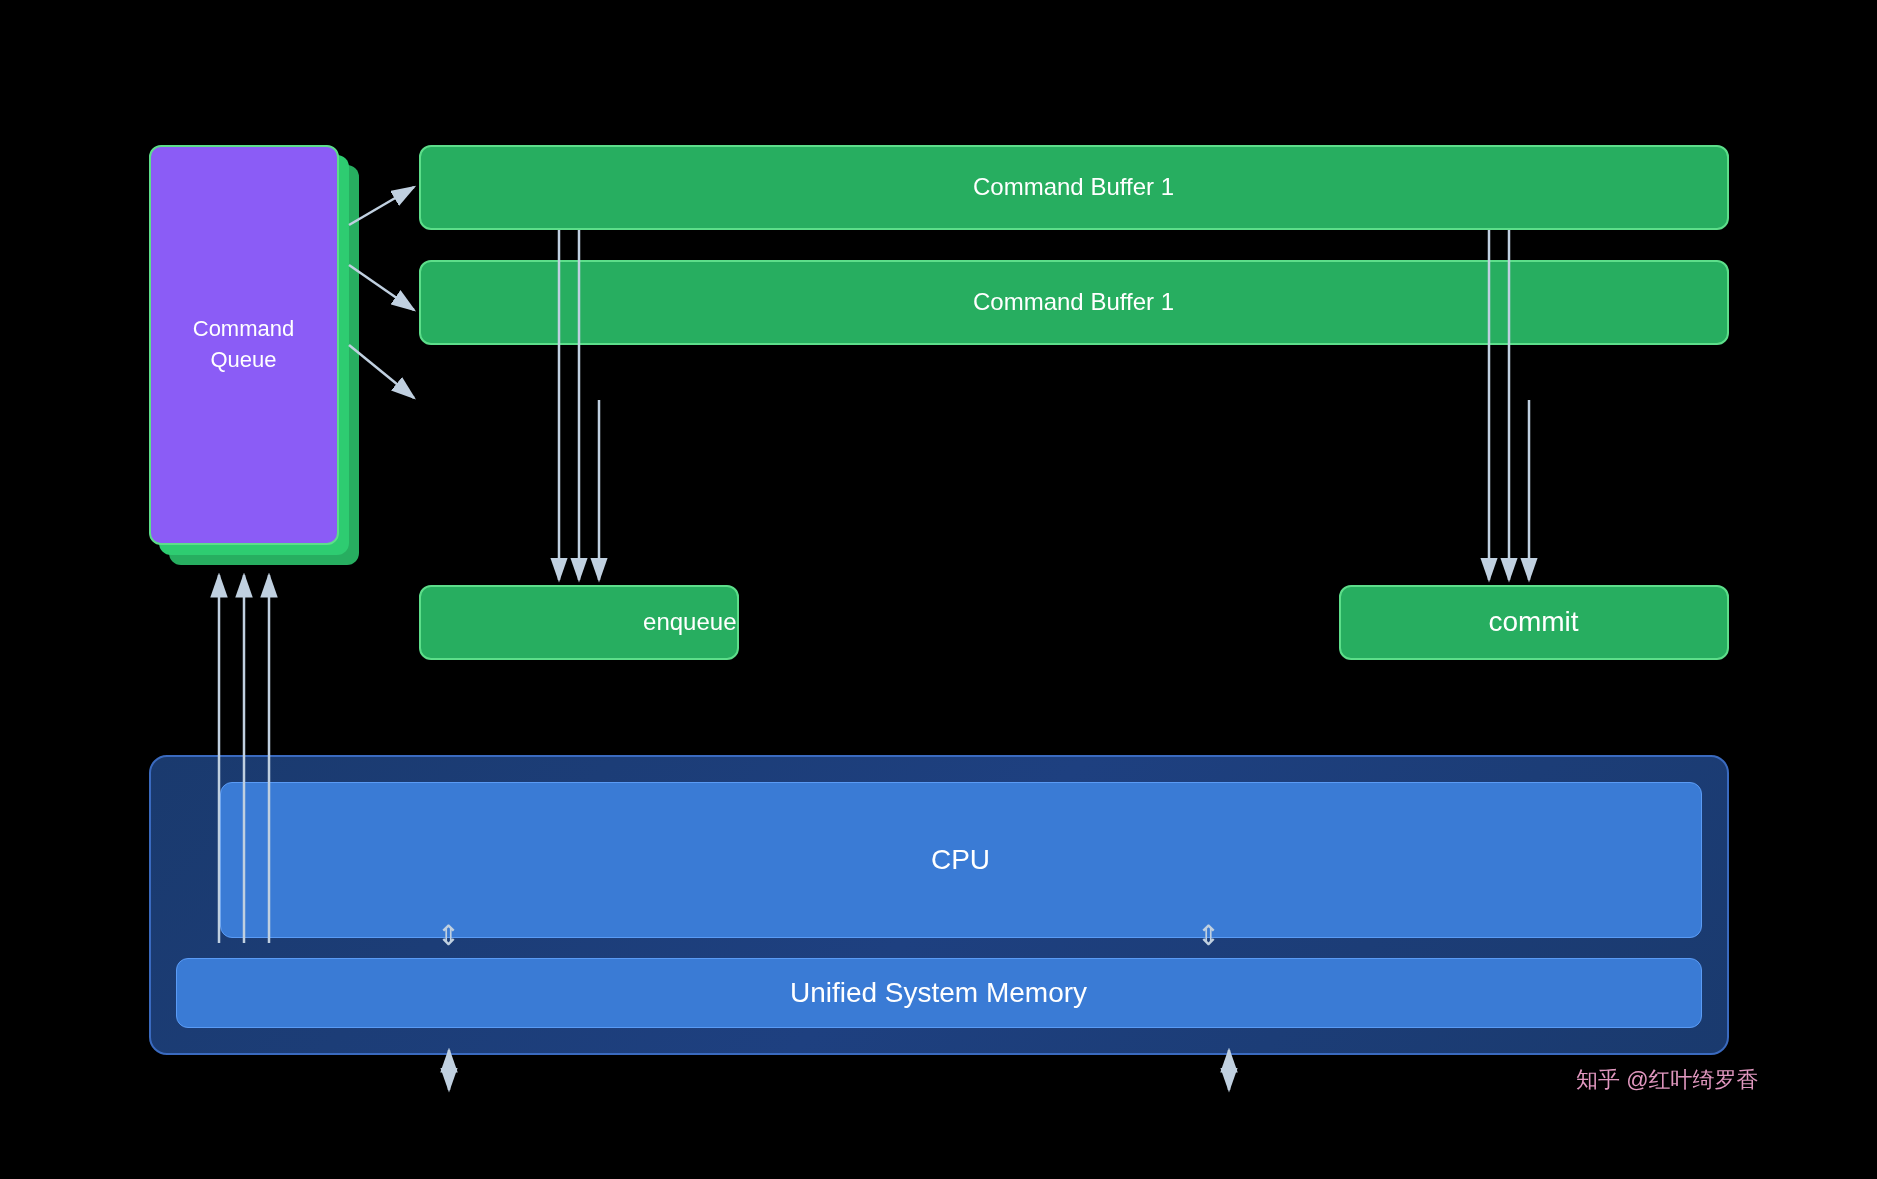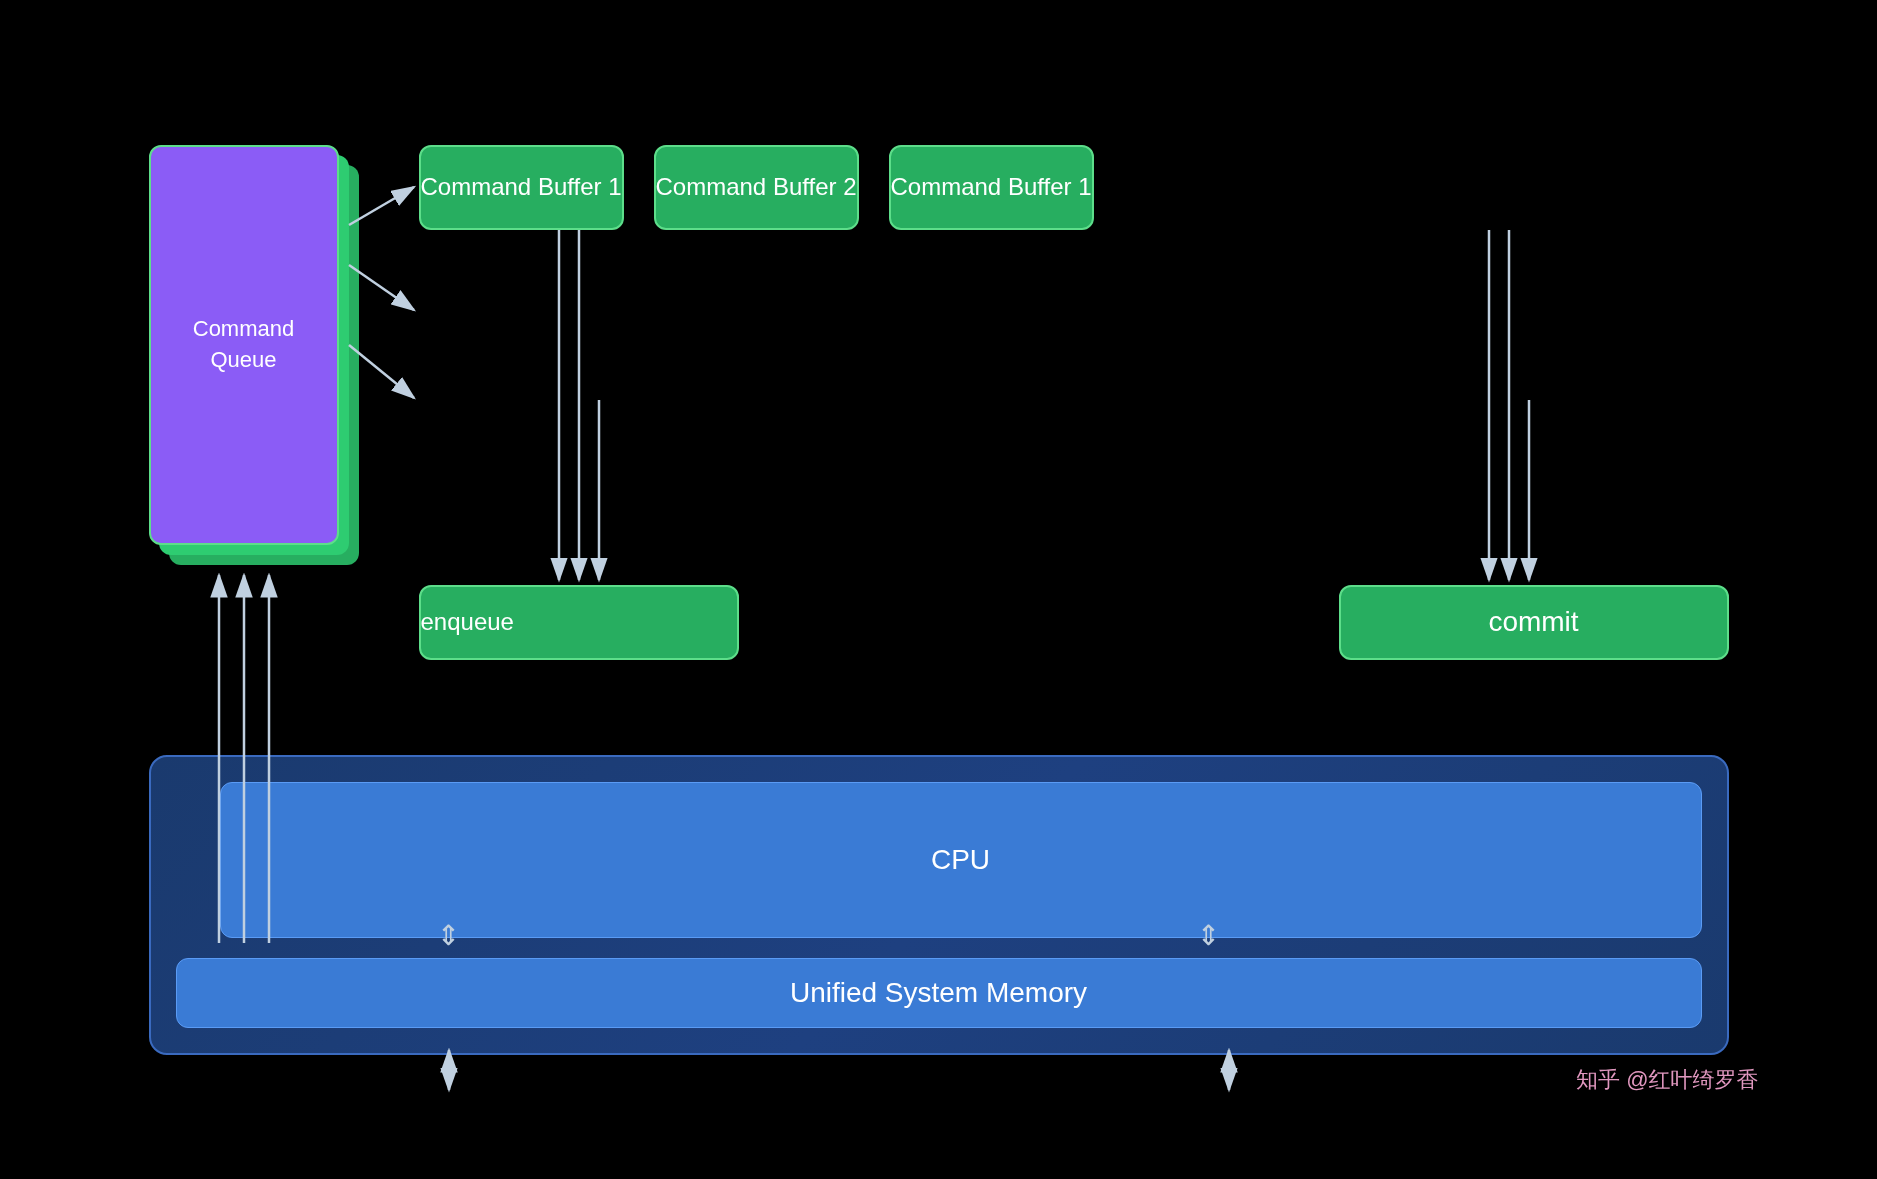--- a/index.html
+++ b/index.html
@@ -156,33 +156,30 @@
 
   <div class="command-queue-wrapper">
     <div class="command-queue-shadow3"></div>
     <div class="command-queue-shadow2"></div>
     <div class="command-queue-main">
       <span style="white-space:pre-line;">Command
 Queue</span>
     </div>
   </div>
 
-  <div style="position:absolute; left:330px; top:80px; right:60px; display:flex; flex-direction:row; gap:30px;">
+  <div style="position:absolute; left:330px; top:80px; right:60px; display:flex; flex-direction:column; gap:30px;">
     <div class="command-buffer">
       <span>Command Buffer 1</span>
     </div>
     <div class="command-buffer">
-      <span>Command Buffer 2</span>
-    </div>
-    <div class="command-buffer">
       <span>Command Buffer 1</span>
     </div>
   </div>
 
-  <div style="position:absolute; left:330px; top:520px; width:320px; height:75px; background:#27ae60; border-radius:12px; border:2px solid #5dde8a; display:flex; align-items:center; justify-content:flex-start; color:white; font-size:24px; font-weight:500;">
+  <div style="position:absolute; left:330px; top:520px; width:320px; height:75px; background:#27ae60; border-radius:12px; border:2px solid #5dde8a; display:flex; align-items:center; justify-content:flex-end; color:white; font-size:24px; font-weight:500;">
     <span>enqueue</span>
   </div>
 
   <div style="position:absolute; right:60px; top:520px; width:390px; height:75px; background:#27ae60; border-radius:12px; border:2px solid #5dde8a; display:flex; align-items:center; justify-content:center; color:white; font-size:28px; font-weight:500;">
     <span>commit</span>
   </div>
 
   <div class="system-area">
     <div class="processor-row">
       <div class="cpu-box">

